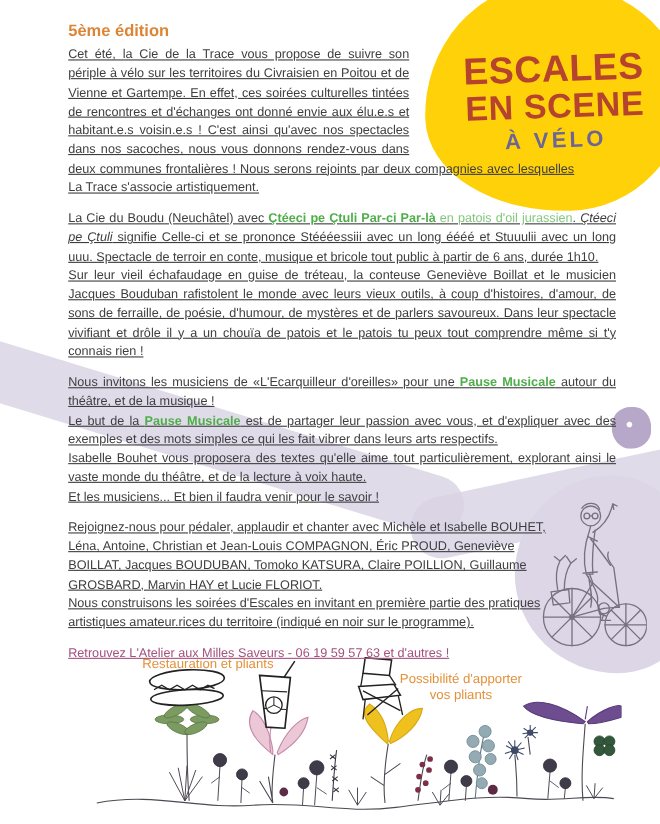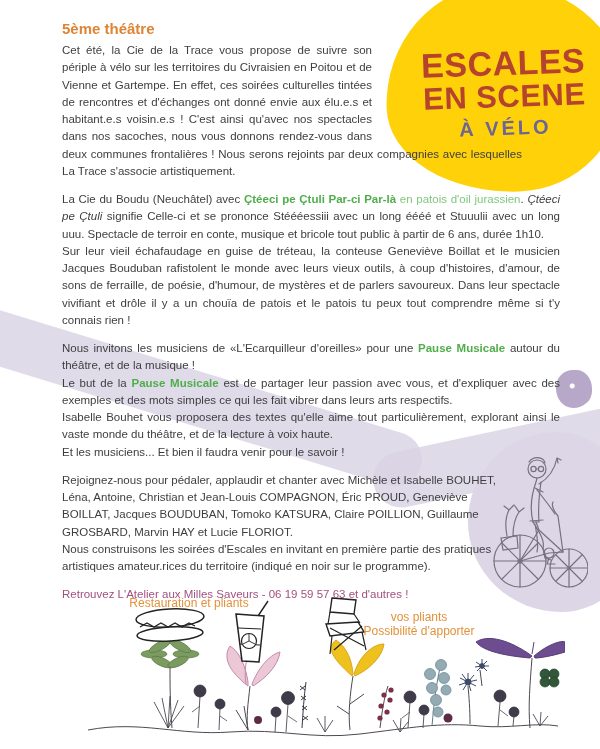--- a/index.html
+++ b/index.html
@@ -22,21 +22,21 @@
   .logo{position:absolute;top:-16px;right:-22px;width:236px;height:208px;background:#ffd108;
     border-radius:48% 52% 45% 55%/58% 50% 50% 42%;transform:rotate(-2deg);z-index:1;
     display:flex;flex-direction:column;align-items:center;justify-content:center;padding-top:10px;box-sizing:border-box;}
   .logo .l1,.logo .l2{color:#b5432e;font-weight:700;line-height:1.02;letter-spacing:.5px;}
   .logo .l1{font-size:34px;}
   .logo .l2{font-size:31px;}
   .logo .l3{color:#6f6496;font-weight:700;font-size:20px;letter-spacing:3px;margin-top:4px;}
   
   .main{position:absolute;left:62px;top:20px;width:498px;z-index:2;}
   h1{font-size:15px;color:#dd8435;font-weight:700;margin:0 0 5px 0;}
-  p{font-size:11.5px;line-height:1.5;margin:0 0 11px 0;text-align:justify;}
+  p{font-size:11.5px;line-height:1.5;margin:0 0 11px 0;text-align:justify;text-decoration:underline;}
   p.no-justify{text-align:left;}
   .spacer1{float:right;width:188px;height:88px;}
   .spacer1b{float:right;clear:right;width:38px;height:34px;}
   .spacer2{float:right;width:50px;height:92px;}
   .green-b{color:#4fae4a;font-weight:700;}
   .green-l{color:#82c77e;}
   .it{font-style:italic;}
   .magenta{color:#a3517f;margin:0;}
   
   .caption{position:absolute;z-index:3;color:#e3913b;font-size:12px;line-height:1.18;text-align:center;}
@@ -54,39 +54,39 @@
 <div class="blob-br"></div>
 <div class="purple-dot"></div>
 
 <div class="logo">
   <div class="l1">ESCALES</div>
   <div class="l2">EN SCENE</div>
   <div class="l3">À VÉLO</div>
 </div>
 
 <div class="main">
-  <h1>5ème théâtre</h1>
+  <h1>5ème édition</h1>
 
   <p><span class="spacer1"></span><span class="spacer1b"></span><span>Cet été, la Cie de la Trace vous propose de suivre son périple à vélo sur les territoires du Civraisien en Poitou et de Vienne et Gartempe. En effet, ces soirées culturelles tintées de rencontres et d'échanges ont donné envie aux élu.e.s et habitant.e.s voisin.e.s ! C'est ainsi qu'avec nos spectacles dans nos sacoches, nous vous donnons rendez-vous dans deux communes frontalières ! Nous serons rejoints par deux compagnies avec lesquelles La Trace s'associe artistiquement.</span></p>
 
   <p><span>La Cie du Boudu (Neuchâtel) avec </span><span class="green-b">Çtéeci pe Çtuli Par-ci Par-là</span><span class="green-l"> en patois d'oil jurassien</span><span>. </span><span class="it">Çtéeci pe Çtuli</span><span> signifie Celle-ci et se prononce Stéééessiii avec un long éééé et Stuuulii avec un long uuu. Spectacle de terroir en conte, musique et bricole tout public à partir de 6 ans, durée 1h10.</span><br><span>Sur leur vieil échafaudage en guise de tréteau, la conteuse Geneviève Boillat et le musicien Jacques Bouduban rafistolent le monde avec leurs vieux outils, à coup d'histoires, d'amour, de sons de ferraille, de poésie, d'humour, de mystères et de parlers savoureux. Dans leur spectacle vivifiant et drôle il y a un chouïa de patois et le patois tu peux tout comprendre même si t'y connais rien !</span></p>
 
   <p><span>Nous invitons les musiciens de «L'Ecarquilleur d'oreilles» pour une </span><span class="green-b">Pause Musicale</span><span> autour du théâtre, et de la musique !</span><br><span>Le but de la </span><span class="green-b">Pause Musicale</span><span> est de partager leur passion avec vous, et d'expliquer avec des exemples et des mots simples ce qui les fait vibrer dans leurs arts respectifs.</span><br><span>Isabelle Bouhet vous proposera des textes qu'elle aime tout particulièrement, explorant ainsi le vaste monde du théâtre, et de la lecture à voix haute.</span><br><span>Et les musiciens... Et bien il faudra venir pour le savoir !</span></p>
 
   <p class="no-justify"><span class="spacer2"></span><span>Rejoignez-nous pour pédaler, applaudir et chanter avec Michèle et Isabelle BOUHET, Léna, Antoine, Christian et Jean-Louis COMPAGNON, Éric PROUD, Geneviève BOILLAT, Jacques BOUDUBAN, Tomoko KATSURA, Claire POILLION, Guillaume GROSBARD, Marvin HAY et Lucie FLORIOT.</span><br><span>Nous construisons les soirées d'Escales en invitant en première partie des pratiques artistiques amateur.rices du territoire (indiqué en noir sur le programme).</span></p>
 
   <p class="magenta">Retrouvez L'Atelier aux Milles Saveurs - 06 19 59 57 63 et d'autres !</p>
 </div>
 
 <div class="caption cap1">
   <div>Restauration et pliants</div>
 </div>
 <div class="caption cap2">
+  <div>Possibilité d'apporter</div>
   <div>vos pliants</div>
-  <div>Possibilité d'apporter</div>
 </div>
 
 <svg class="cyclist" width="95" height="140" viewBox="0 0 95 140">
   <g stroke="#76717f" stroke-width="1.2" fill="none" stroke-linecap="round">
     <circle cx="27" cy="109" r="26"></circle>
     <path d="M27,83 V135 M1,109 H53 M9,91 L45,127 M45,91 L9,127"></path>
     <circle cx="27" cy="109" r="2"></circle>
     <circle cx="76" cy="116" r="19"></circle>
     <path d="M76,97 V135 M57,116 H95 M63,103 L89,129 M89,103 L63,129"></path>
     <path d="M27,109 L46,78 M46,78 L70,100 M27,109 L56,101 M56,101 L70,100 M46,78 L43,70 M37,69 L50,68"></path>

